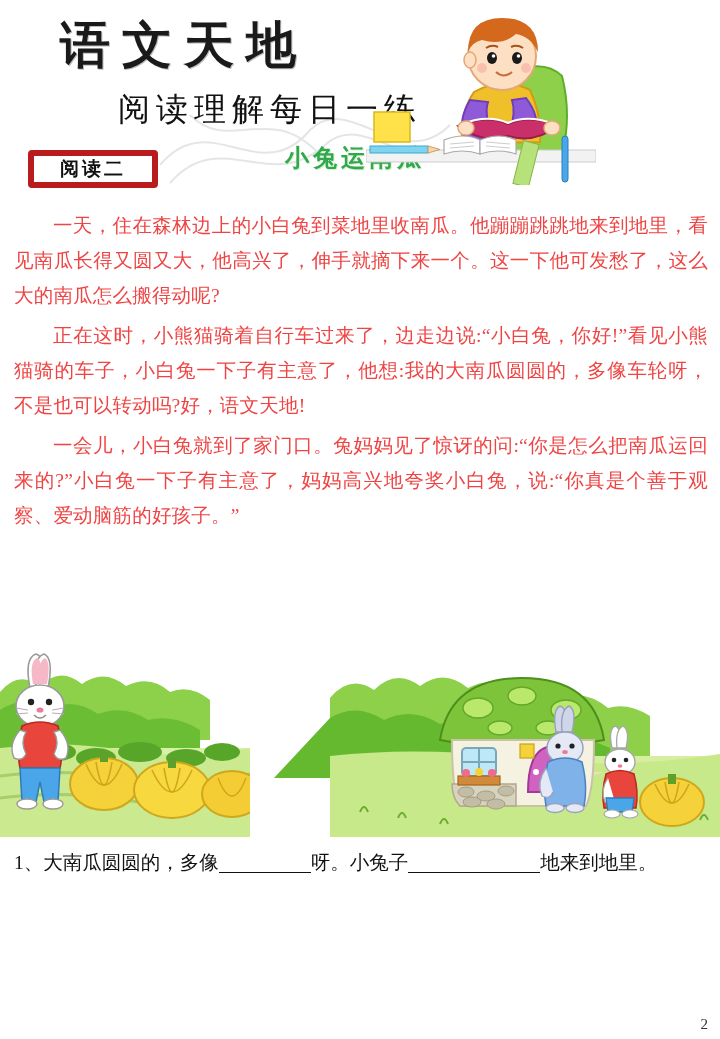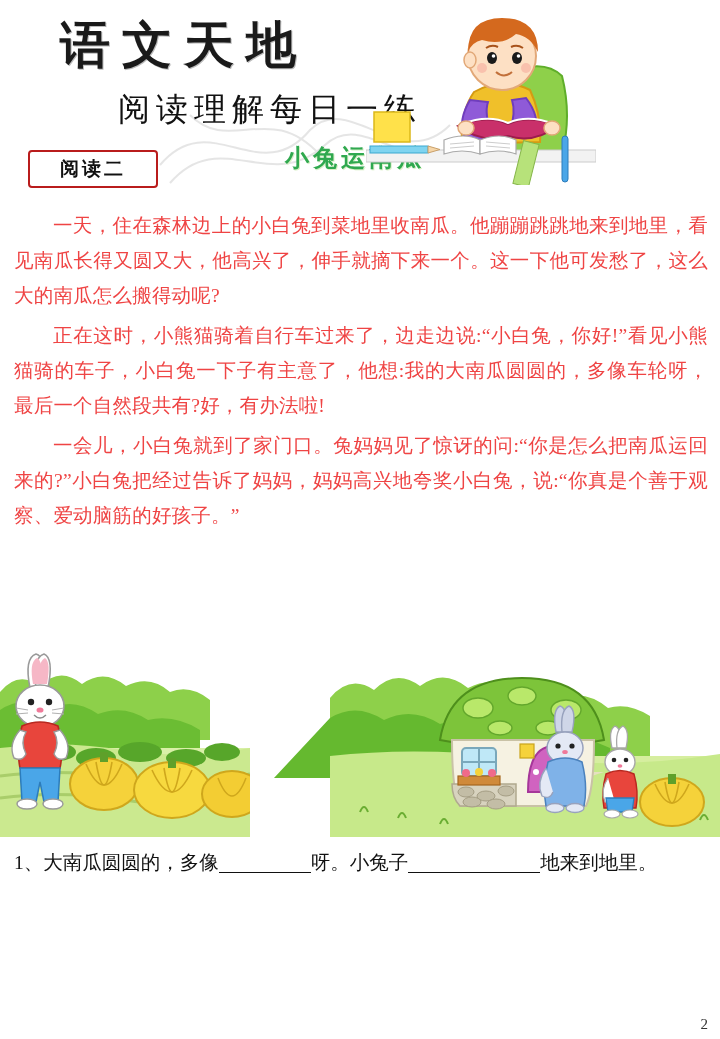--- a/index.html
+++ b/index.html
@@ -53,21 +53,21 @@
     letter-spacing: 4px;
     color: #2fa84f;
     text-shadow: 1px 1px 0 #d8f0c6;
   }
   .badge {
     position: absolute;
     left: 28px;
     top: 150px;
     width: 130px;
     height: 38px;
-    border: 2px solid #b91c1c;
+    border: 6px solid #b91c1c;
     border-radius: 4px;
     background: #ffffff;
     display: flex;
     align-items: center;
     justify-content: center;
     font-size: 19px;
     font-weight: bold;
     letter-spacing: 3px;
     color: #111;
   }
@@ -219,22 +219,22 @@
       </g>
 
       <rect x="152" y="142" width="16" height="44" fill="#b7e27a" stroke="#86b64a" stroke-width="1" transform="rotate(14 160 164)"></rect>
 
       <rect x="196" y="136" width="6" height="46" rx="3" fill="#4aa6e8" stroke="#2c7cbb" stroke-width="1"></rect>
     </svg>
   </div>
 
   <div class="article">
     <p class="para">一天，住在森林边上的小白兔到菜地里收南瓜。他蹦蹦跳跳地来到地里，看见南瓜长得又圆又大，他高兴了，伸手就摘下来一个。这一下他可发愁了，这么大的南瓜怎么搬得动呢?</p>
-    <p class="para">正在这时，小熊猫骑着自行车过来了，边走边说:“小白兔，你好!”看见小熊猫骑的车子，小白兔一下子有主意了，他想:我的大南瓜圆圆的，多像车轮呀，最后一个自然段共有?好，有办法啦!</p>
-    <p class="para">一会儿，小白兔就到了家门口。兔妈妈见了惊讶的问:“你是怎么把南瓜运回来的?”小白兔把经过告诉了妈妈，妈妈高兴地夸奖小白兔，说:“你真是个善于观察、爱动脑筋的好孩子。”</p>
+    <p class="para">正在这时，小熊猫骑着自行车过来了，边走边说:“小白兔，你好!”看见小熊猫骑的车子，小白兔一下子有主意了，他想:我的大南瓜圆圆的，多像车轮呀，不是也可以转动吗?好，语文天地!</p>
+    <p class="para">一会儿，小白兔就到了家门口。兔妈妈见了惊讶的问:“你是怎么把南瓜运回来的?”小白兔一下子有主意了，妈妈高兴地夸奖小白兔，说:“你真是个善于观察、爱动脑筋的好孩子。”</p>
   </div>
 
   <div class="picture-strip">
     <svg viewBox="0 0 720 185" width="720" height="185">
 
       <g>
         <rect x="0" y="0" width="250" height="185" fill="#ffffff"></rect>
 
         <path d="M0,40 q18,-22 40,-6 q20,-20 42,-2 q22,-16 44,2 q24,-12 44,6 q20,-8 40,8 l0,40 l-210,0 z" fill="#8dd04a"></path>
         <path d="M0,58 q24,-16 48,0 q24,-14 50,4 q26,-10 50,6 q26,-6 52,10 l0,30 l-200,0 z" fill="#6bbd33"></path>

